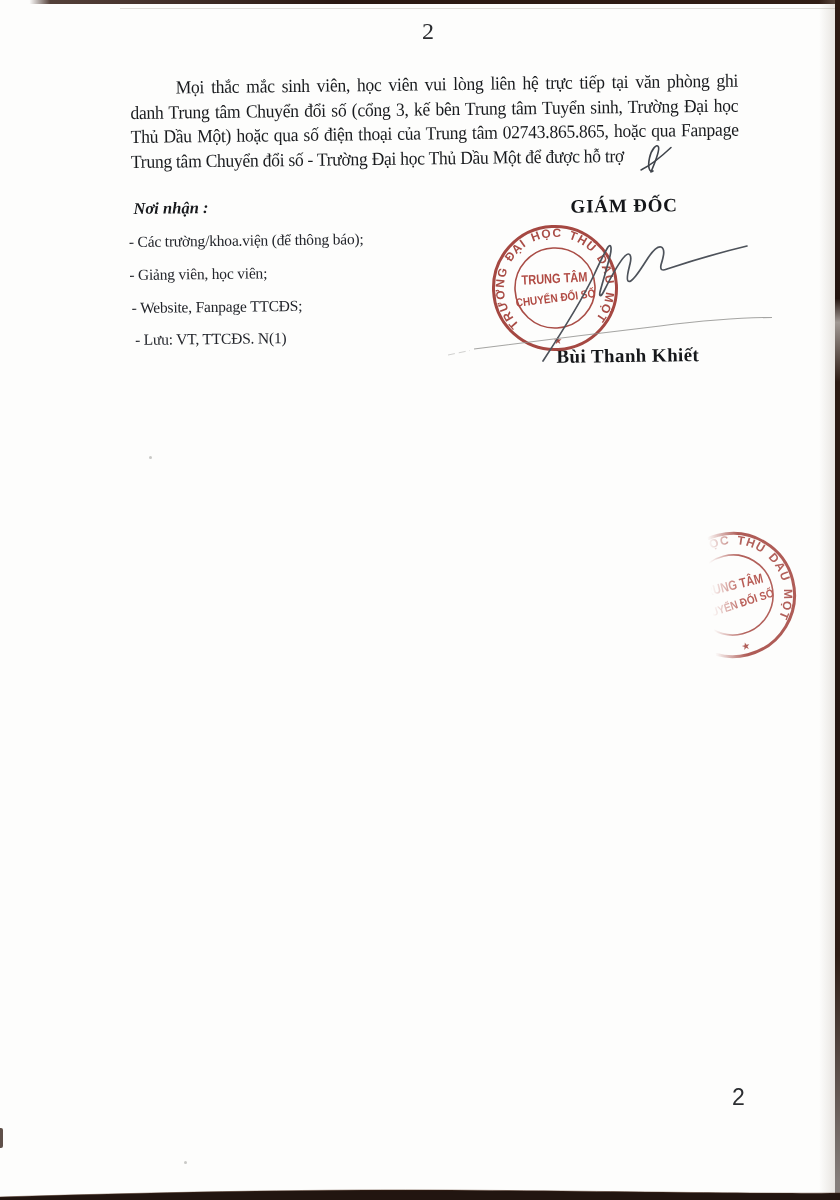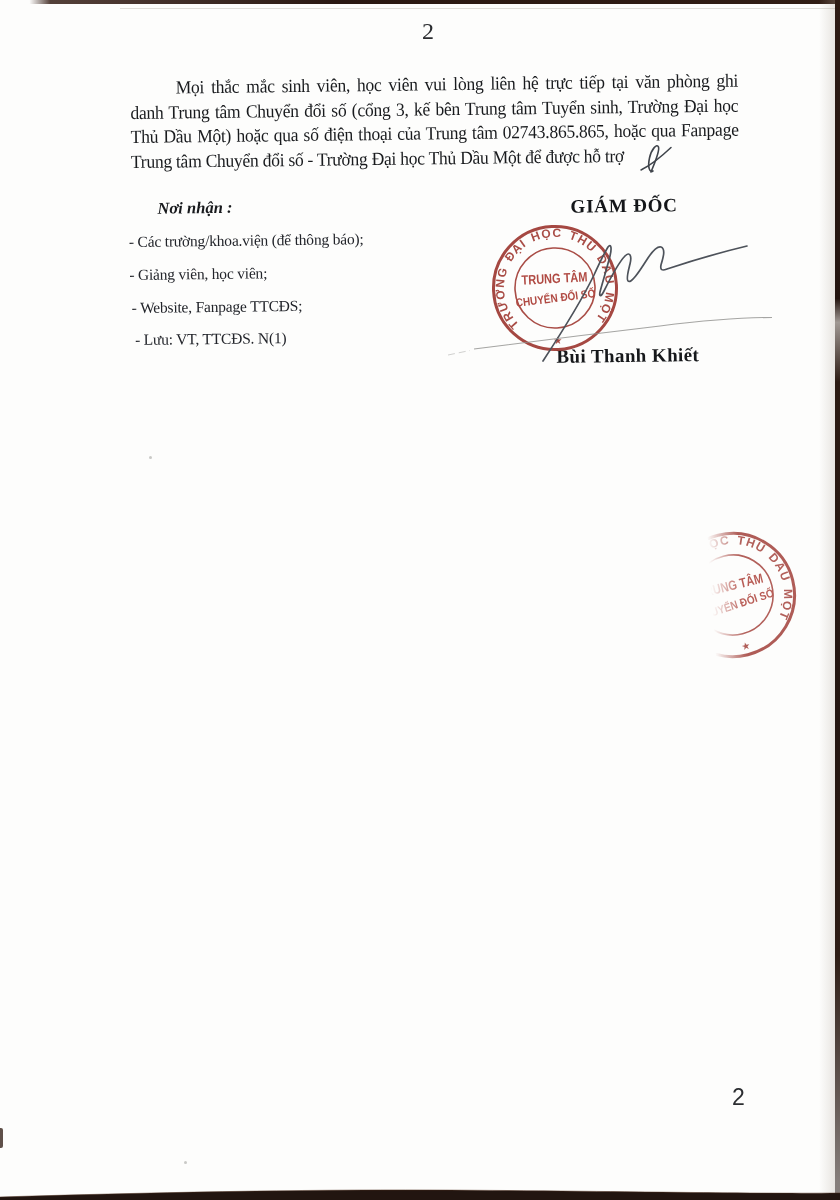--- a/index.html
+++ b/index.html
@@ -28,21 +28,21 @@
 
   
   .tilt{position:absolute;inset:0;transform:rotate(-0.7deg);transform-origin:130px 85px;}
 
   .para{left:130px;top:76px;width:640px;transform:scaleX(.95);transform-origin:left top;}
   .para .line{white-space:nowrap;height:24.5px;line-height:24.5px;font-size:18.5px;
     letter-spacing:-.3px;text-align:justify;text-align-last:justify;color:#191b1e;}
   .para .line.first{padding-left:48px;}
   .para .line.last{text-align-last:left;}
 
-  .recipients-heading{left:132px;top:199px;font-size:16.5px;font-weight:bold;font-style:italic;color:#17191c;margin-left:24px;}
+  .recipients-heading{left:132px;top:199px;font-size:16.5px;font-weight:bold;font-style:italic;color:#17191c;}
   .recipient{left:127px;font-size:15.5px;letter-spacing:-.2px;color:#22242a;white-space:nowrap;}
 
   .director-title{left:569px;top:201px;font-size:19px;font-weight:bold;letter-spacing:.8px;color:#141619;}
   .signer-name{left:553px;top:351px;font-size:19px;font-weight:bold;letter-spacing:.4px;color:#16181b;}
 
   
   .stamp-main{left:488px;top:221px;width:134px;height:134px;transform:rotate(-3deg);opacity:.9;}
   .stamp-partial{left:666px;top:528px;width:134px;height:134px;transform:rotate(-14deg);opacity:.8;
     -webkit-mask-image:linear-gradient(100deg, transparent 36%, #000 56%);
     mask-image:linear-gradient(100deg, transparent 36%, #000 56%);}

